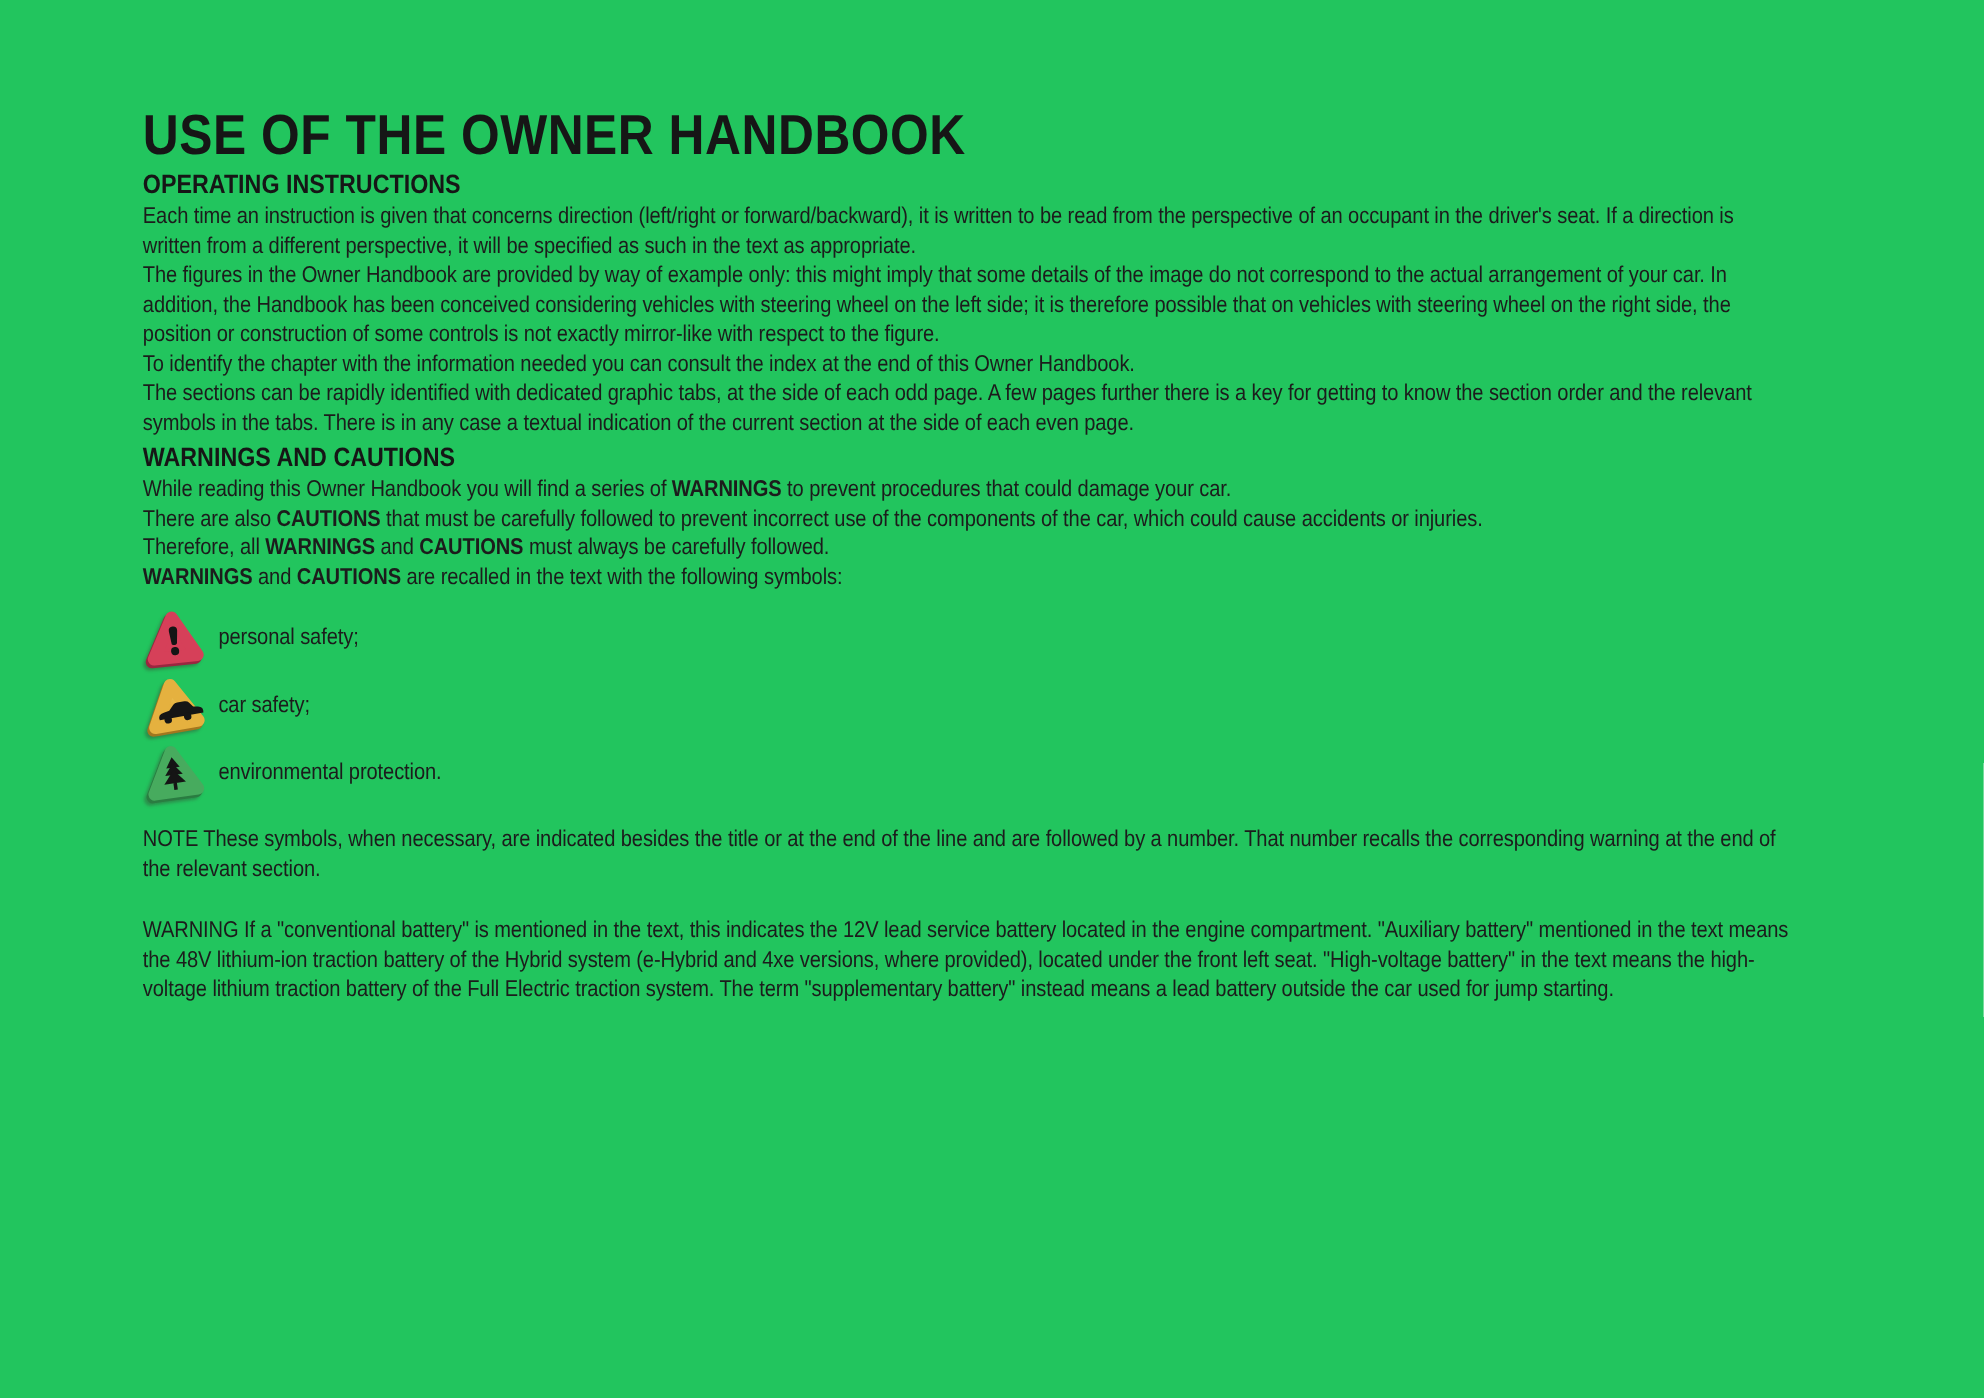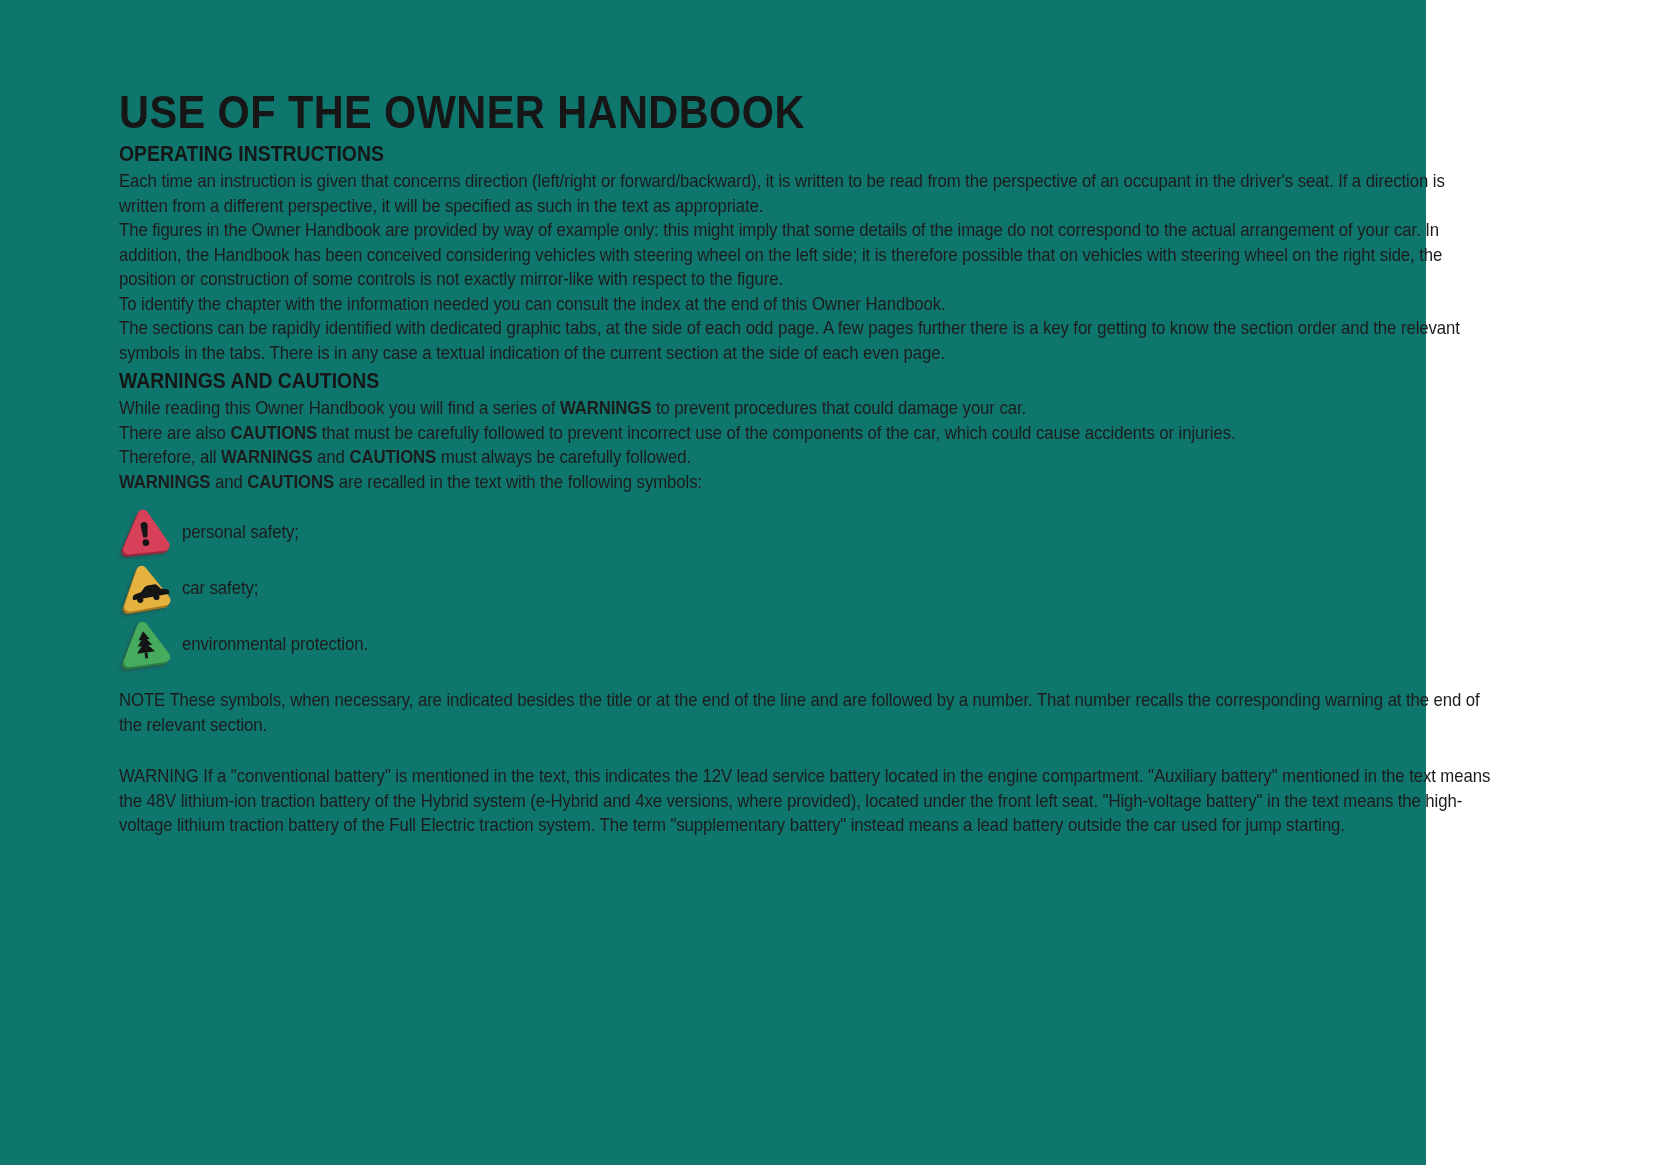--- a/index.html
+++ b/index.html
@@ -5,22 +5,22 @@
   html, body { margin: 0; padding: 0; }
   body {
     width: 1653px; height: 1165px;
     background: #ffffff;
     font-family: "Liberation Sans", sans-serif;
     color: #1c1c1c;
     overflow: hidden;
   }
   .page {
     position: relative;
-    width: 1426px; height: 1165px;
-    background: #0f766e;
+    width: 1653px; height: 1165px;
+    background: #22c55e;
   }
   .content {
     position: absolute;
     left: 119px; top: 90px;
     width: 1560px;            
   }
   
   .tx { transform: scaleX(0.882); transform-origin: 0 0; }
 
   h1.doc-title {

